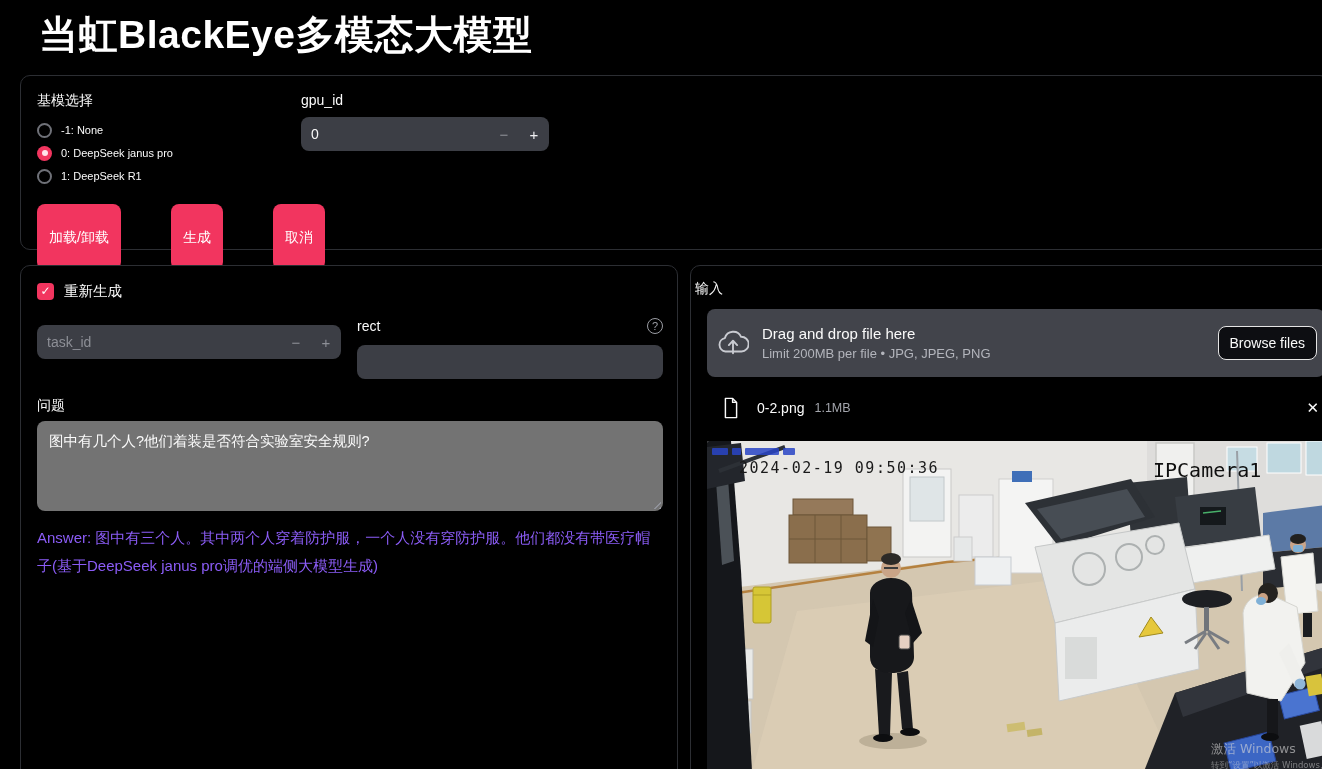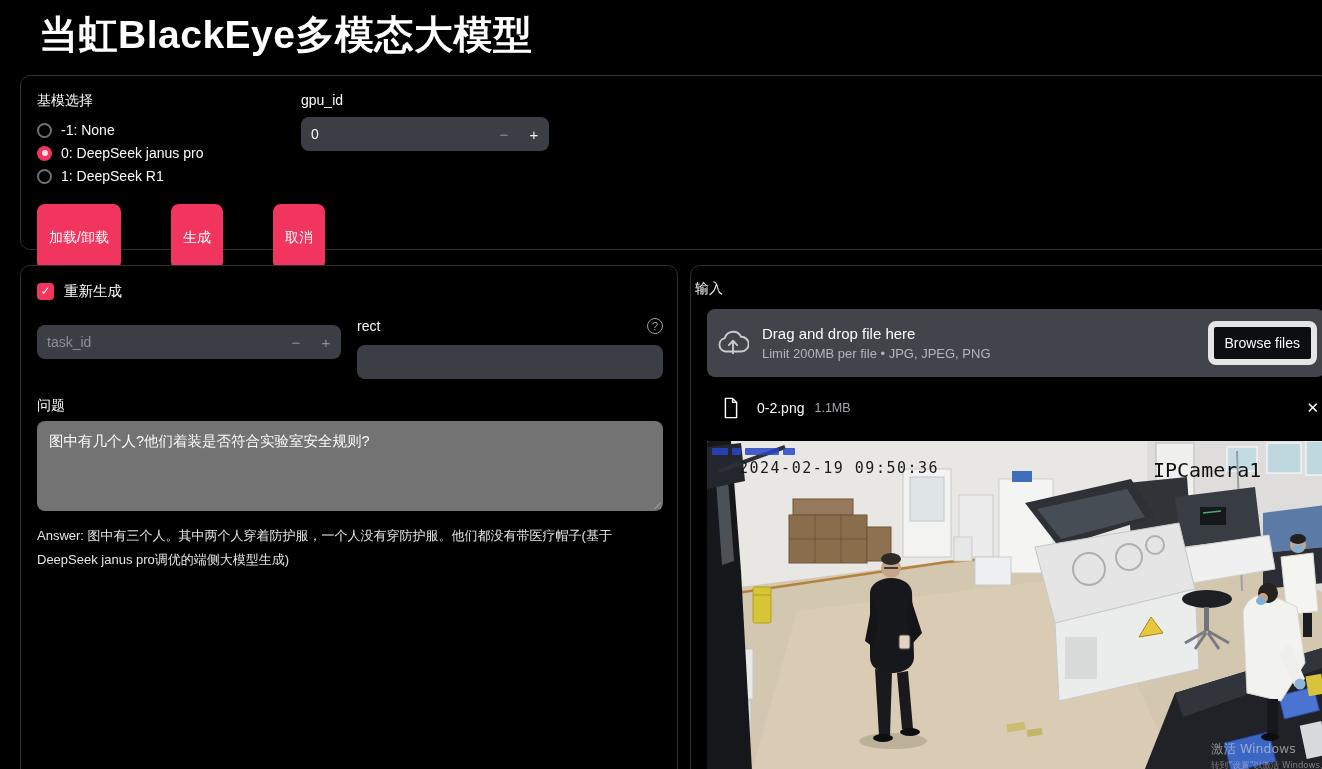--- a/index.html
+++ b/index.html
@@ -21,21 +21,21 @@
   }
   .top-panel   { left: 20px; top: 75px;  width: 1310px; height: 175px; }
   .left-panel  { left: 20px; top: 265px; width: 658px;  height: 520px; }
   .right-panel { left: 690px; top: 265px; width: 650px; height: 540px; }
 
   .field-label { font-size: 14px; color: #fafafa; }
 
   
   .base-label { position: absolute; left: 16px; top: 16px; }
   .radio-group { position: absolute; left: 16px; top: 45px; display: flex; flex-direction: column; gap: 5px; }
-  .radio-row { display: flex; align-items: center; gap: 9px; font-size: 14px; height: 18px; cursor: pointer; }
+  .radio-row { display: flex; align-items: center; gap: 9px; font-size: 11px; height: 18px; cursor: pointer; }
   .radio-circle { width: 15px; height: 15px; border-radius: 50%; border: 2px solid #6f7178; flex: 0 0 auto; position: relative; }
   .radio-circle.selected { border: none; background: #f2355f; }
   .radio-circle.selected::after {
     content: ""; position: absolute; left: 4.5px; top: 4.5px; width: 6px; height: 6px;
     border-radius: 50%; background: #ffe3ea;
   }
 
   .gpu-block { position: absolute; left: 280px; top: 16px; width: 248px; }
   .number-input {
     margin-top: 9px; height: 34px; background: #3c3e45; border-radius: 8px;
@@ -77,33 +77,33 @@
   .question-area {
     position: absolute; left: 16px; top: 155px; width: 626px; height: 90px;
     background: #737373; border: none; outline: none; border-radius: 8px;
     color: #fafafa; font-size: 14.5px; font-family: inherit; padding: 10px 12px; resize: none; line-height: 1.5;
   }
   .resize-corner {
     position: absolute; left: 630px; top: 233px; width: 10px; height: 10px;
     background: repeating-linear-gradient(135deg, transparent 0 2px, #90929a 2px 3.5px);
     clip-path: polygon(100% 0, 100% 100%, 0 100%); pointer-events: none;
   }
-  .answer-text { position: absolute; left: 16px; top: 258px; width: 624px; font-size: 13px; line-height: 1.85; color: #e5e5e5; }
+  .answer-text { position: absolute; left: 16px; top: 258px; width: 624px; font-size: 15px; line-height: 1.85; color: #8b5cf6; }
 
   
   .input-label { position: absolute; left: 4px; top: 14px; }
   .dropzone {
     position: absolute; left: 16px; top: 43px; width: 618px; height: 68px;
     background: #42444b; border-radius: 8px; display: flex; align-items: center; padding: 0 8px 0 10px; cursor: pointer;
   }
   .dz-text { margin-left: 13px; }
   .dz-title { font-size: 15px; color: #fafafa; }
   .dz-limit { font-size: 13px; color: #b3b5bc; margin-top: 4px; }
   .browse-btn {
-    margin-left: auto; background: #0d0e12; color: #fafafa; border: 6px solid #e5e5e5;
+    margin-left: auto; background: #0d0e12; color: #fafafa; border: 1px solid #e5e5e5;
     border-radius: 8px; padding: 8px 11px; font-size: 14px; font-family: inherit; cursor: pointer;
   }
   .file-row { position: absolute; left: 16px; top: 127px; width: 618px; height: 30px; display: flex; align-items: center; padding-left: 16px; }
   .file-name { font-size: 14px; margin-left: 18px; }
   .file-size { font-size: 12.5px; color: #a3a5ac; margin-left: 10px; }
   .close-btn { margin-left: auto; margin-right: 6px; background: none; border: none; color: #fafafa; font-size: 15px; cursor: pointer; font-family: inherit; }
   .img-wrap { position: absolute; left: 16px; top: 175px; width: 618px; height: 348px; overflow: hidden; border-radius: 2px; }
 </style>
 </head>
 <body>

